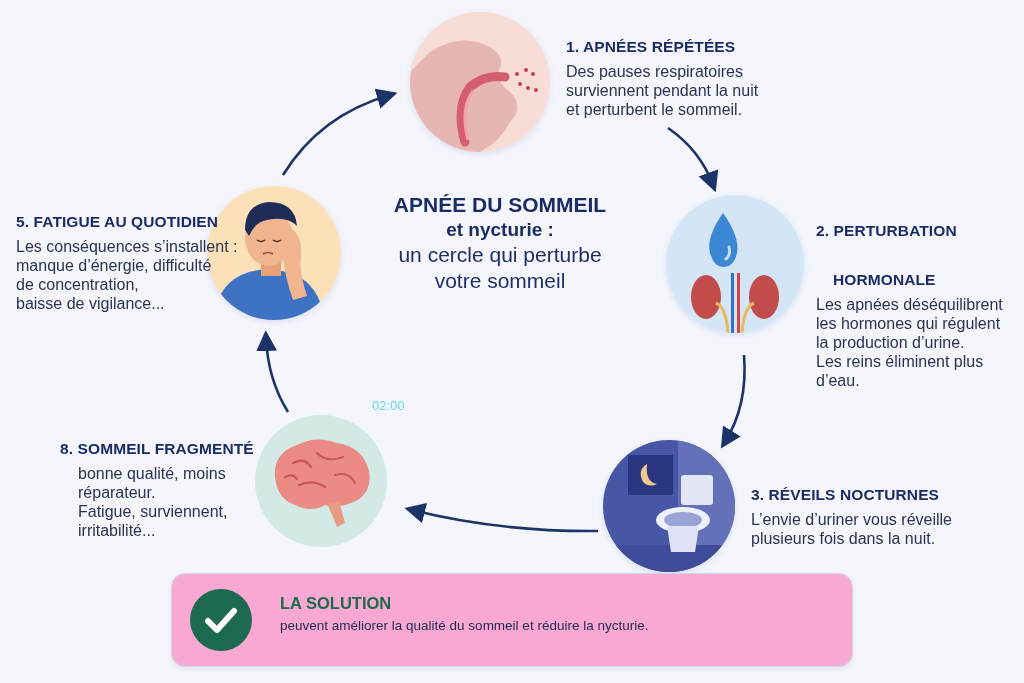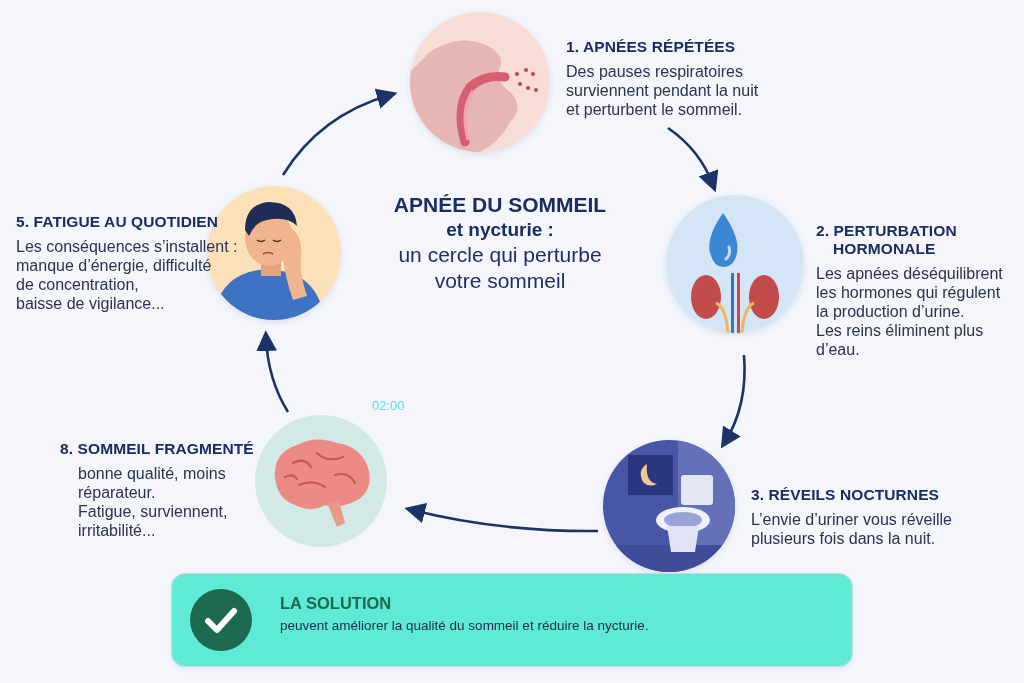--- a/index.html
+++ b/index.html
@@ -35,21 +35,21 @@
 
     .center-title { text-align: center; color: #1a2c64; }
     .center-title .t1 { font-weight: bold; font-size: 21px; }
     .center-title .t2 { font-weight: bold; font-size: 19px; margin-top: 2px; }
     .center-title .t3 { font-size: 21px; margin-top: 2px; color: #1f2e6a; }
 
     .solution-box {
       position: absolute;
       left: 171px; top: 573px;
       width: 682px; height: 94px;
-      background: #5eead4;
+      background: #f9a8d4;
       border: 1.5px solid #cfd6e4;
       border-radius: 14px;
       box-shadow: 0 2px 5px rgba(30,50,100,0.08);
     }
     .solution-check {
       position: absolute;
       left: 18px; top: 15px;
       width: 62px; height: 62px;
       border-radius: 50%;
       background: #1e6a50;
@@ -117,21 +117,21 @@
     <ellipse cx="98" cy="102" rx="15" ry="22" fill="#c24b4b"></ellipse>
     <rect x="65" y="78" width="3" height="60" fill="#3570c9"></rect>
     <rect x="71" y="78" width="3" height="60" fill="#d2434b"></rect>
     <path d="M50,108 Q60,112 62,138" stroke="#e9b95b" stroke-width="3" fill="none"></path>
     <path d="M88,108 Q78,112 76,138" stroke="#e9b95b" stroke-width="3" fill="none"></path>
   </svg>
 </div>
 <div class="abs" style="left:816px;top:222px;">
   <div class="step-title">
     <div>2. PERTURBATION</div>
-    <div style="padding-left:17px;">HORMONALE</div>
+    <div style="padding-left:17px;margin-top:31px;">HORMONALE</div>
   </div>
   <div class="step-desc">
     <span>Les apnées déséquilibrent</span>
     <span>les hormones qui régulent</span>
     <span>la production d’urine.</span>
     <span>Les reins éliminent plus</span>
     <span>d’eau.</span>
   </div>
 </div>
 

